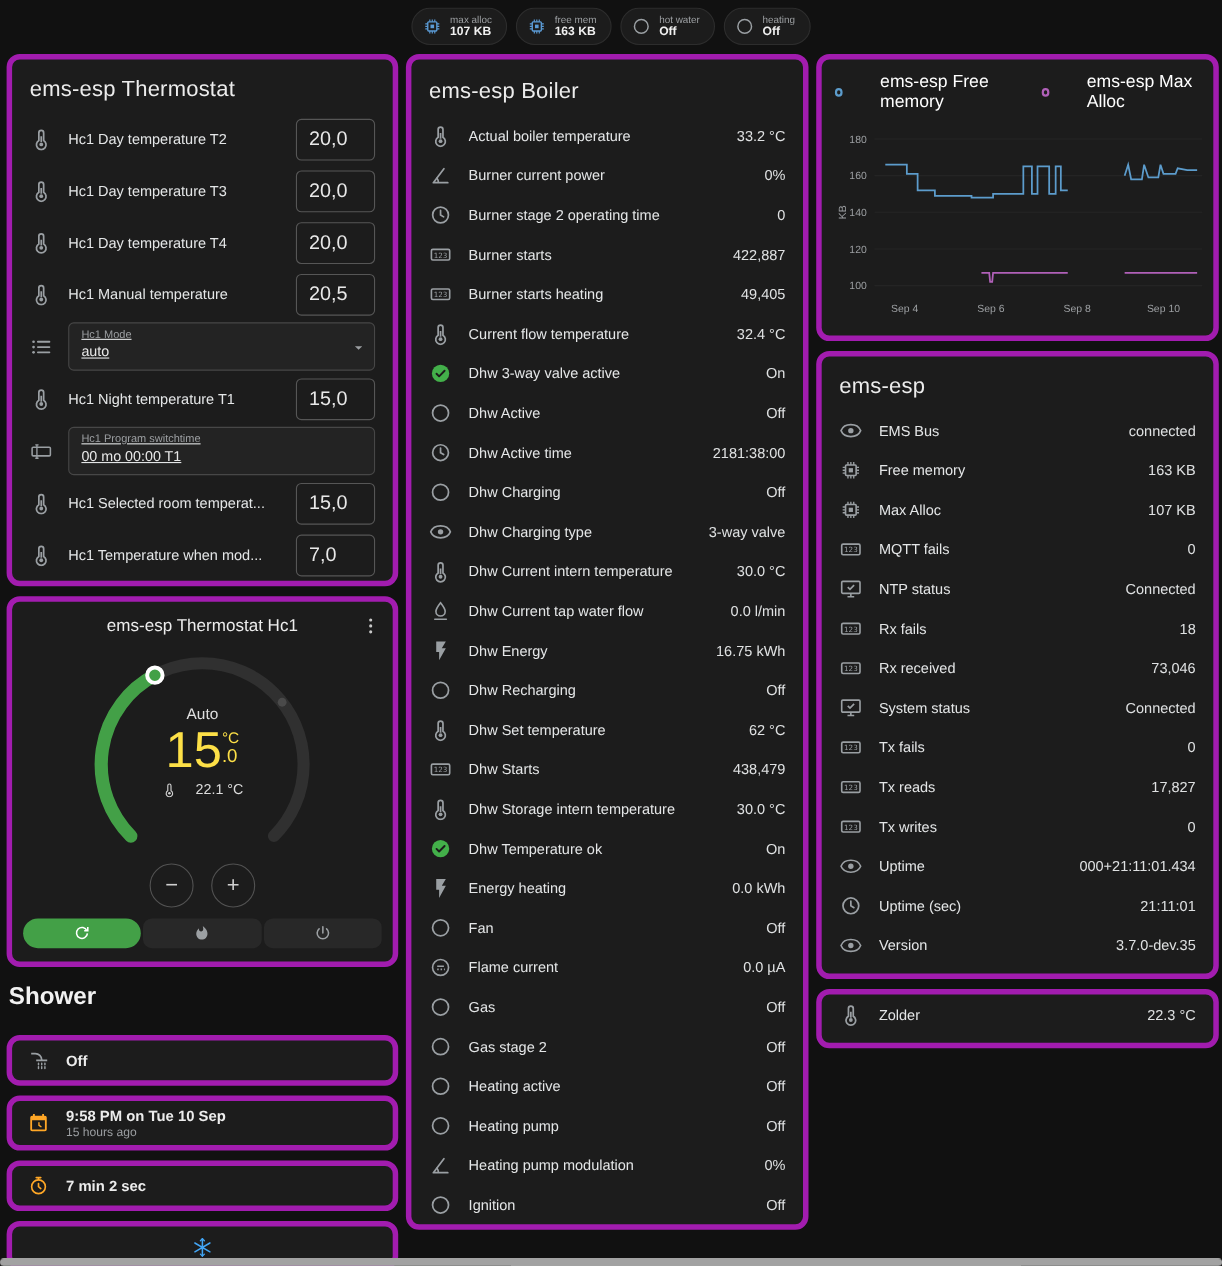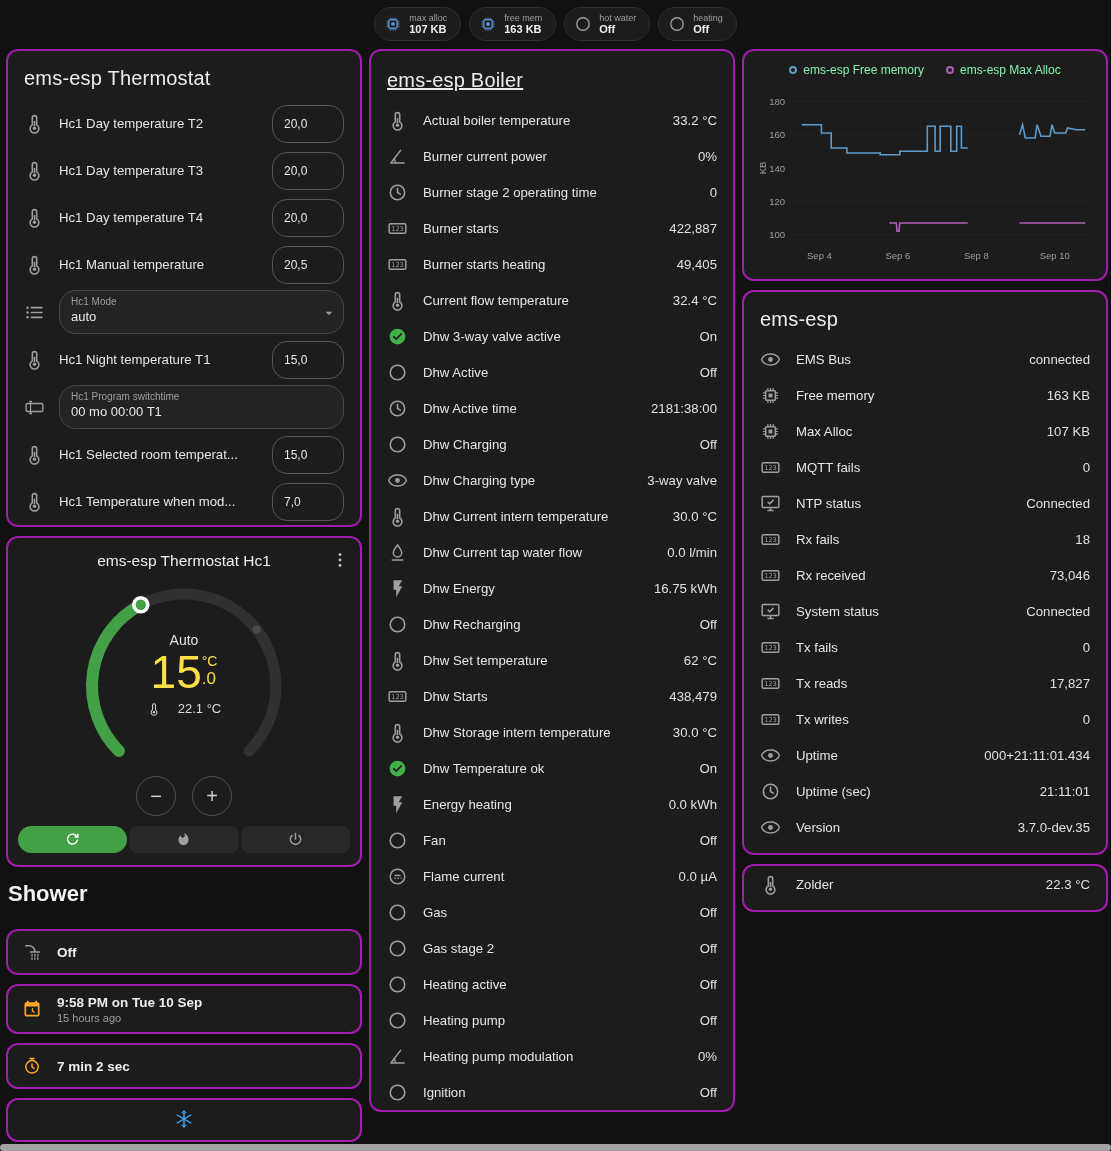--- a/index.html
+++ b/index.html
@@ -12,35 +12,35 @@
     border-radius:17px;height:34px;padding:0 13px 0 9px;cursor:pointer;}
   .badge .icon{width:18px;height:18px;}
   .badge-text{display:flex;flex-direction:column;line-height:1.15;}
   .badge-label{font-size:9px;color:#9c9fa2;}
   .badge-value{font-size:11px;font-weight:bold;color:#f0f0f0;}
   
   .columns{display:flex;gap:7px;padding:4px 6px 0;align-items:flex-start;}
   .col-left{width:356px;flex:none;}
   .col-mid{width:366px;flex:none;}
   .col-right{width:366px;flex:none;}
-  .card{background:#1c1c1c;border:2px solid #a21caf;border-radius:12px;margin-bottom:9px;overflow:hidden;}
+  .card{background:#1c1c1c;border:5px solid #a21caf;border-radius:12px;margin-bottom:9px;overflow:hidden;}
   .card-title{margin:0;padding:16px 16px 10px;font-size:20px;font-weight:400;color:#ececec;letter-spacing:.2px;}
   
   .erow{display:flex;align-items:center;height:36px;padding:0 16px;gap:15px;cursor:pointer;}
   .icon{width:21px;height:21px;display:inline-flex;color:#9a9fa3;flex:none;}
   .icon svg{width:100%;height:100%;}
   .elabel{flex:1;font-size:13.2px;color:#e4e6e7;white-space:nowrap;overflow:hidden;text-overflow:ellipsis;}
   .evalue{font-size:13.2px;color:#dfe1e2;white-space:nowrap;}
   
   .crow{display:flex;align-items:center;gap:14px;padding:2px 16px;min-height:47px;}
   .clabel{flex:1;font-size:13.2px;color:#e4e6e7;white-space:nowrap;overflow:hidden;text-overflow:ellipsis;}
-  .numbox{width:72px;height:38px;border:1px solid #565656;border-radius:15px;display:flex;align-items:center;
-    padding:0 11px;font-size:12px;color:#e8e8e8;background:transparent;cursor:text;flex:none;}
-  .fieldbox{flex:1;min-height:44px;background:#232323;border:1px solid #474747;border-radius:17px;
-    padding:5px 28px 5px 11px;position:relative;cursor:pointer;}
+  .numbox{width:72px;height:38px;border:1px solid #565656;border-radius:5px;display:flex;align-items:center;
+    padding:0 11px;font-size:18px;color:#e8e8e8;background:transparent;cursor:text;flex:none;}
+  .fieldbox{flex:1;min-height:44px;background:#232323;border:1px solid #474747;border-radius:5px;
+    padding:5px 28px 5px 11px;position:relative;cursor:pointer;text-decoration:underline;}
   .flabel{font-size:10px;color:#9c9fa2;margin-bottom:2px;}
   .fvalue{font-size:13px;color:#e8e8e8;}
   .caret{position:absolute;right:6px;top:14px;width:16px;height:16px;color:#9c9fa2;}
   
   .hc1-head{display:flex;align-items:center;justify-content:center;position:relative;padding:14px 16px 0;}
   .hc1-title{font-size:15.5px;color:#ececec;}
   .menu-dots{position:absolute;right:10px;top:12px;width:20px;height:20px;color:#c9c9c9;cursor:pointer;}
   .menu-dots svg{width:100%;height:100%;}
   .dial-wrap{position:relative;width:224px;height:196px;margin:4px auto 0;}
   .dial-center{position:absolute;inset:0;display:flex;flex-direction:column;align-items:center;
@@ -70,21 +70,21 @@
   .sprimary{font-size:13.5px;font-weight:bold;color:#ececec;}
   .scol{display:flex;flex-direction:column;gap:2px;}
   .ssecondary{font-size:11px;color:#9c9fa2;}
   .scard-tall{height:50px;}
   .scard-partial{height:44px;justify-content:center;align-items:flex-start;padding-top:9px;margin-bottom:0;}
   
   .chart-card{padding:10px 12px 4px;}
   .chart-legend{display:flex;justify-content:center;gap:22px;margin:2px 0 6px;}
   .legend-item{display:flex;align-items:center;gap:6px;cursor:pointer;}
   .legend-dot{width:8px;height:8px;border-radius:50%;border:2px solid #888;background:transparent;display:inline-block;}
-  .legend-label{font-size:12px;color:#86efac;}
+  .legend-label{font-size:16px;color:#ffffff;margin-left:28px;}
   .tick{font-size:9.5px;fill:#9c9fa2;font-family:"Liberation Sans",sans-serif;}
   
   .hscrollbar{position:fixed;left:0;bottom:0;width:1111px;height:7px;background:#a2a2a2;border-radius:4px;}
 </style>
 </head>
 <body>
 
 <header class="topbar">
   <div class="badges" id="badges">
       <div class="badge">
@@ -368,21 +368,21 @@
           <svg viewBox="0 0 24 24">
             <path d="M12 2.5v19M3.8 7.2l16.4 9.6M20.2 7.2 3.8 16.8" stroke="currentColor" stroke-width="1.7" stroke-linecap="round"></path>
             <path d="M12 2.5 9.8 4.7M12 2.5l2.2 2.2M12 21.5l-2.2-2.2M12 21.5l2.2-2.2" stroke="currentColor" stroke-width="1.4" stroke-linecap="round"></path>
           </svg>
         </span>
     </section>
   </div>
 
   <div class="col-mid">
     <section class="card" style="margin-bottom:0;">
-      <h2 class="card-title" style="padding-top:18px;text-decoration:underline;">ems-esp Boiler</h2>
+      <h2 class="card-title" style="padding-top:18px;">ems-esp Boiler</h2>
       <div id="boiler-rows">
           <div class="erow">
             <span class="icon">
               <svg viewBox="0 0 24 24">
                 <path d="M12 3a2.5 2.5 0 0 1 2.5 2.5v8a5 5 0 1 1-5 0v-8A2.5 2.5 0 0 1 12 3Z" fill="none" stroke="currentColor" stroke-width="1.8"></path>
                 <path d="M12 9v6" stroke="currentColor" stroke-width="1.8"></path>
                 <circle cx="12" cy="17.5" r="2" fill="currentColor"></circle>
               </svg>
             </span>
             <span class="elabel">Actual boiler temperature</span>

